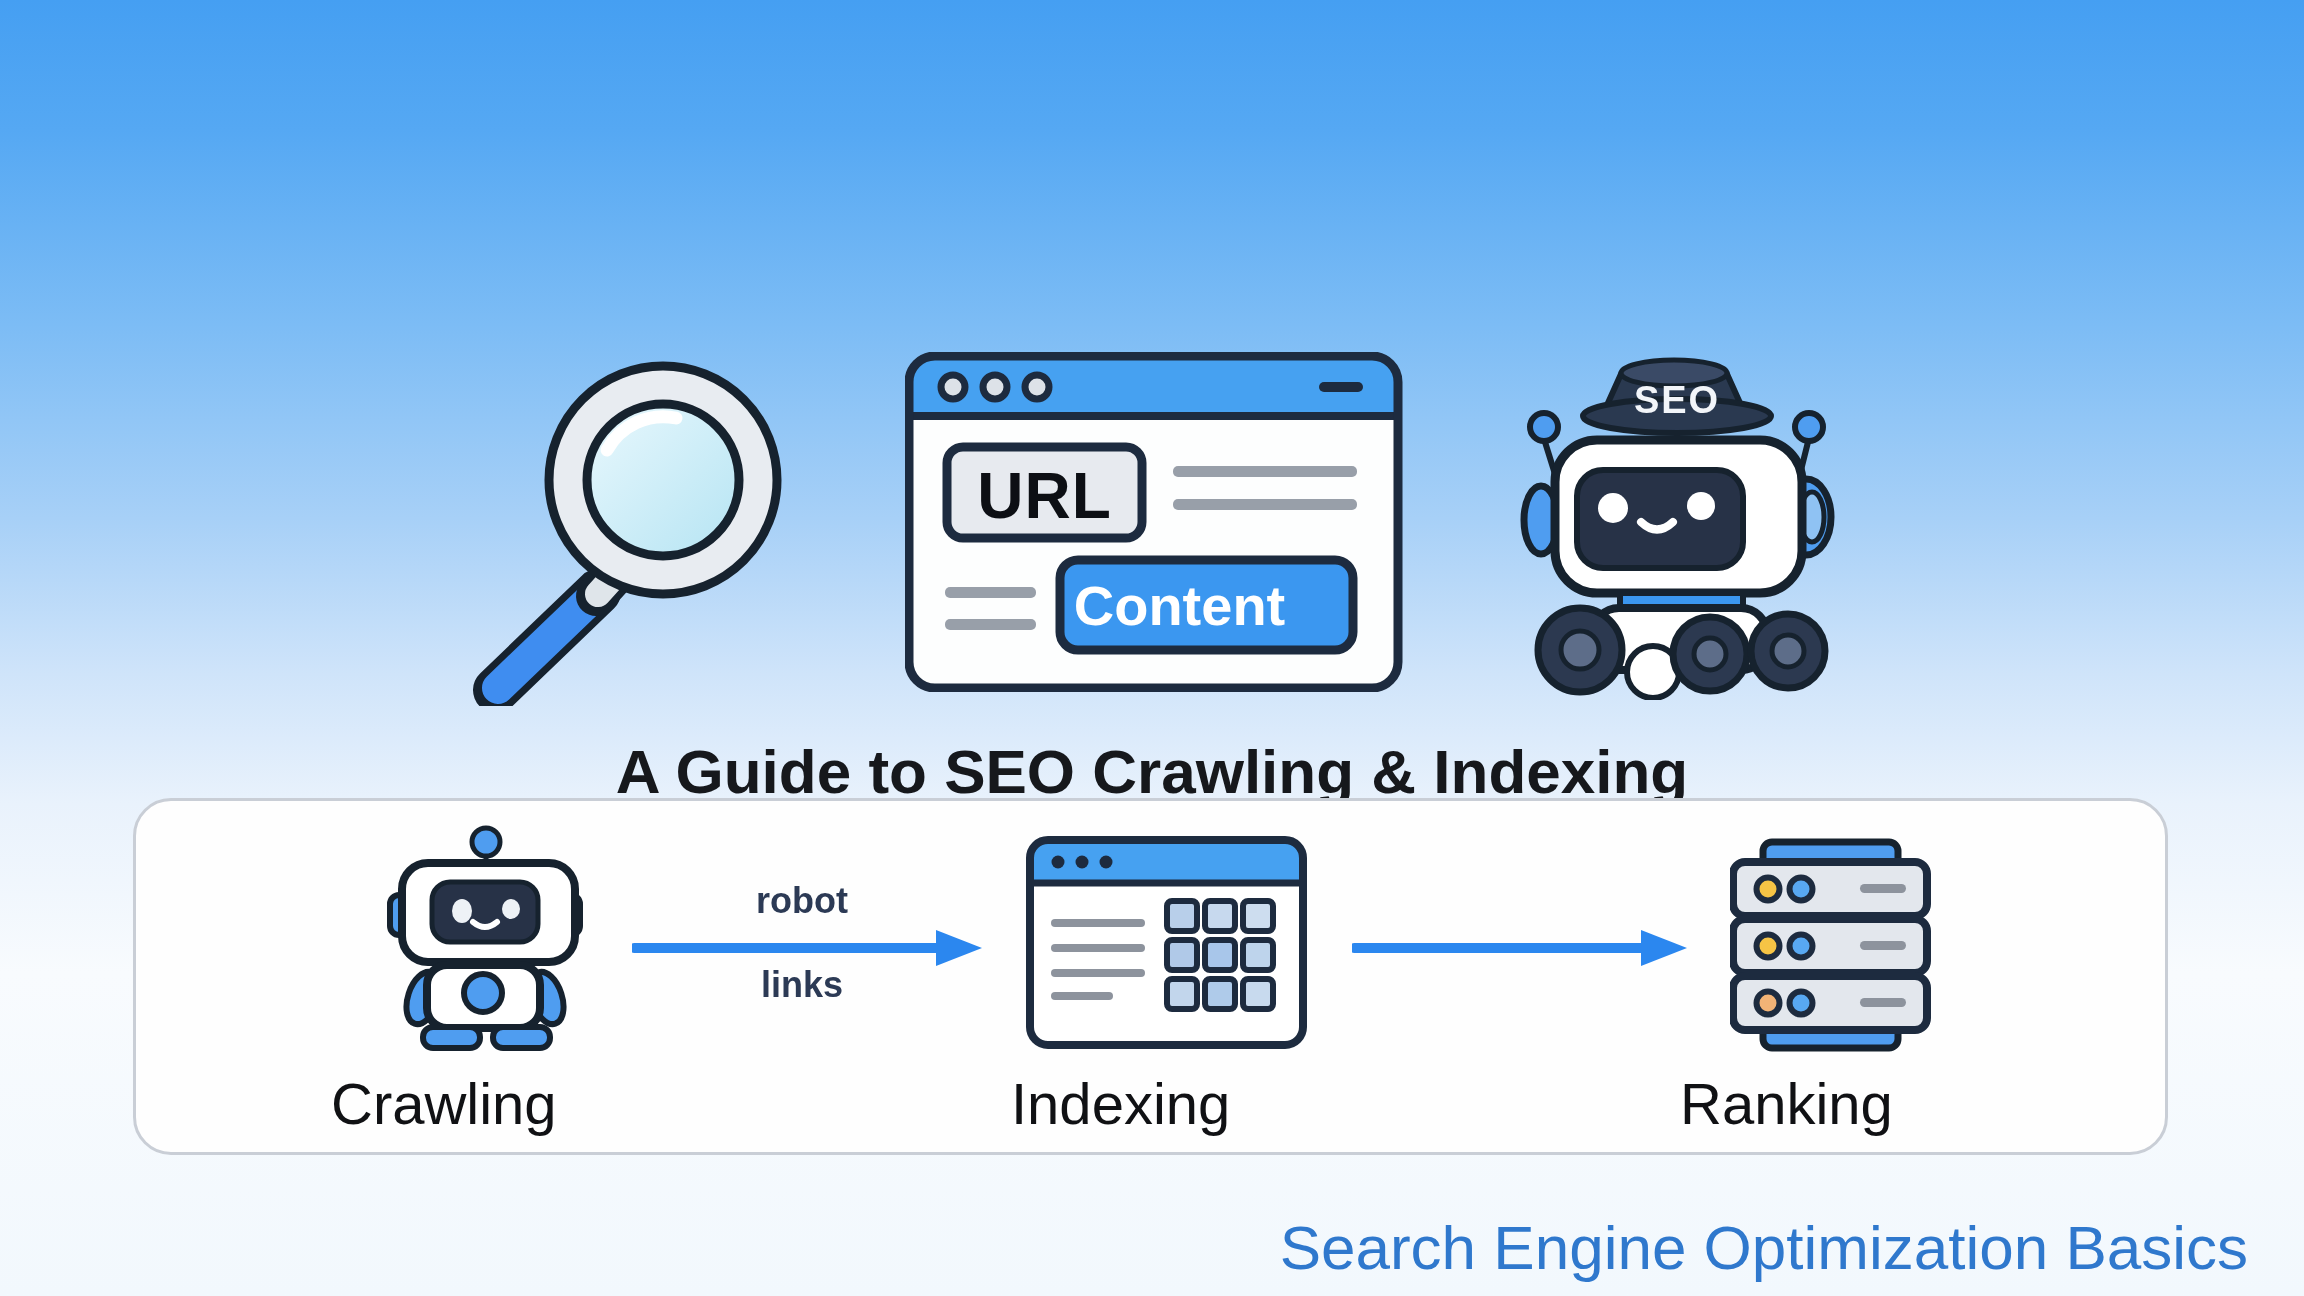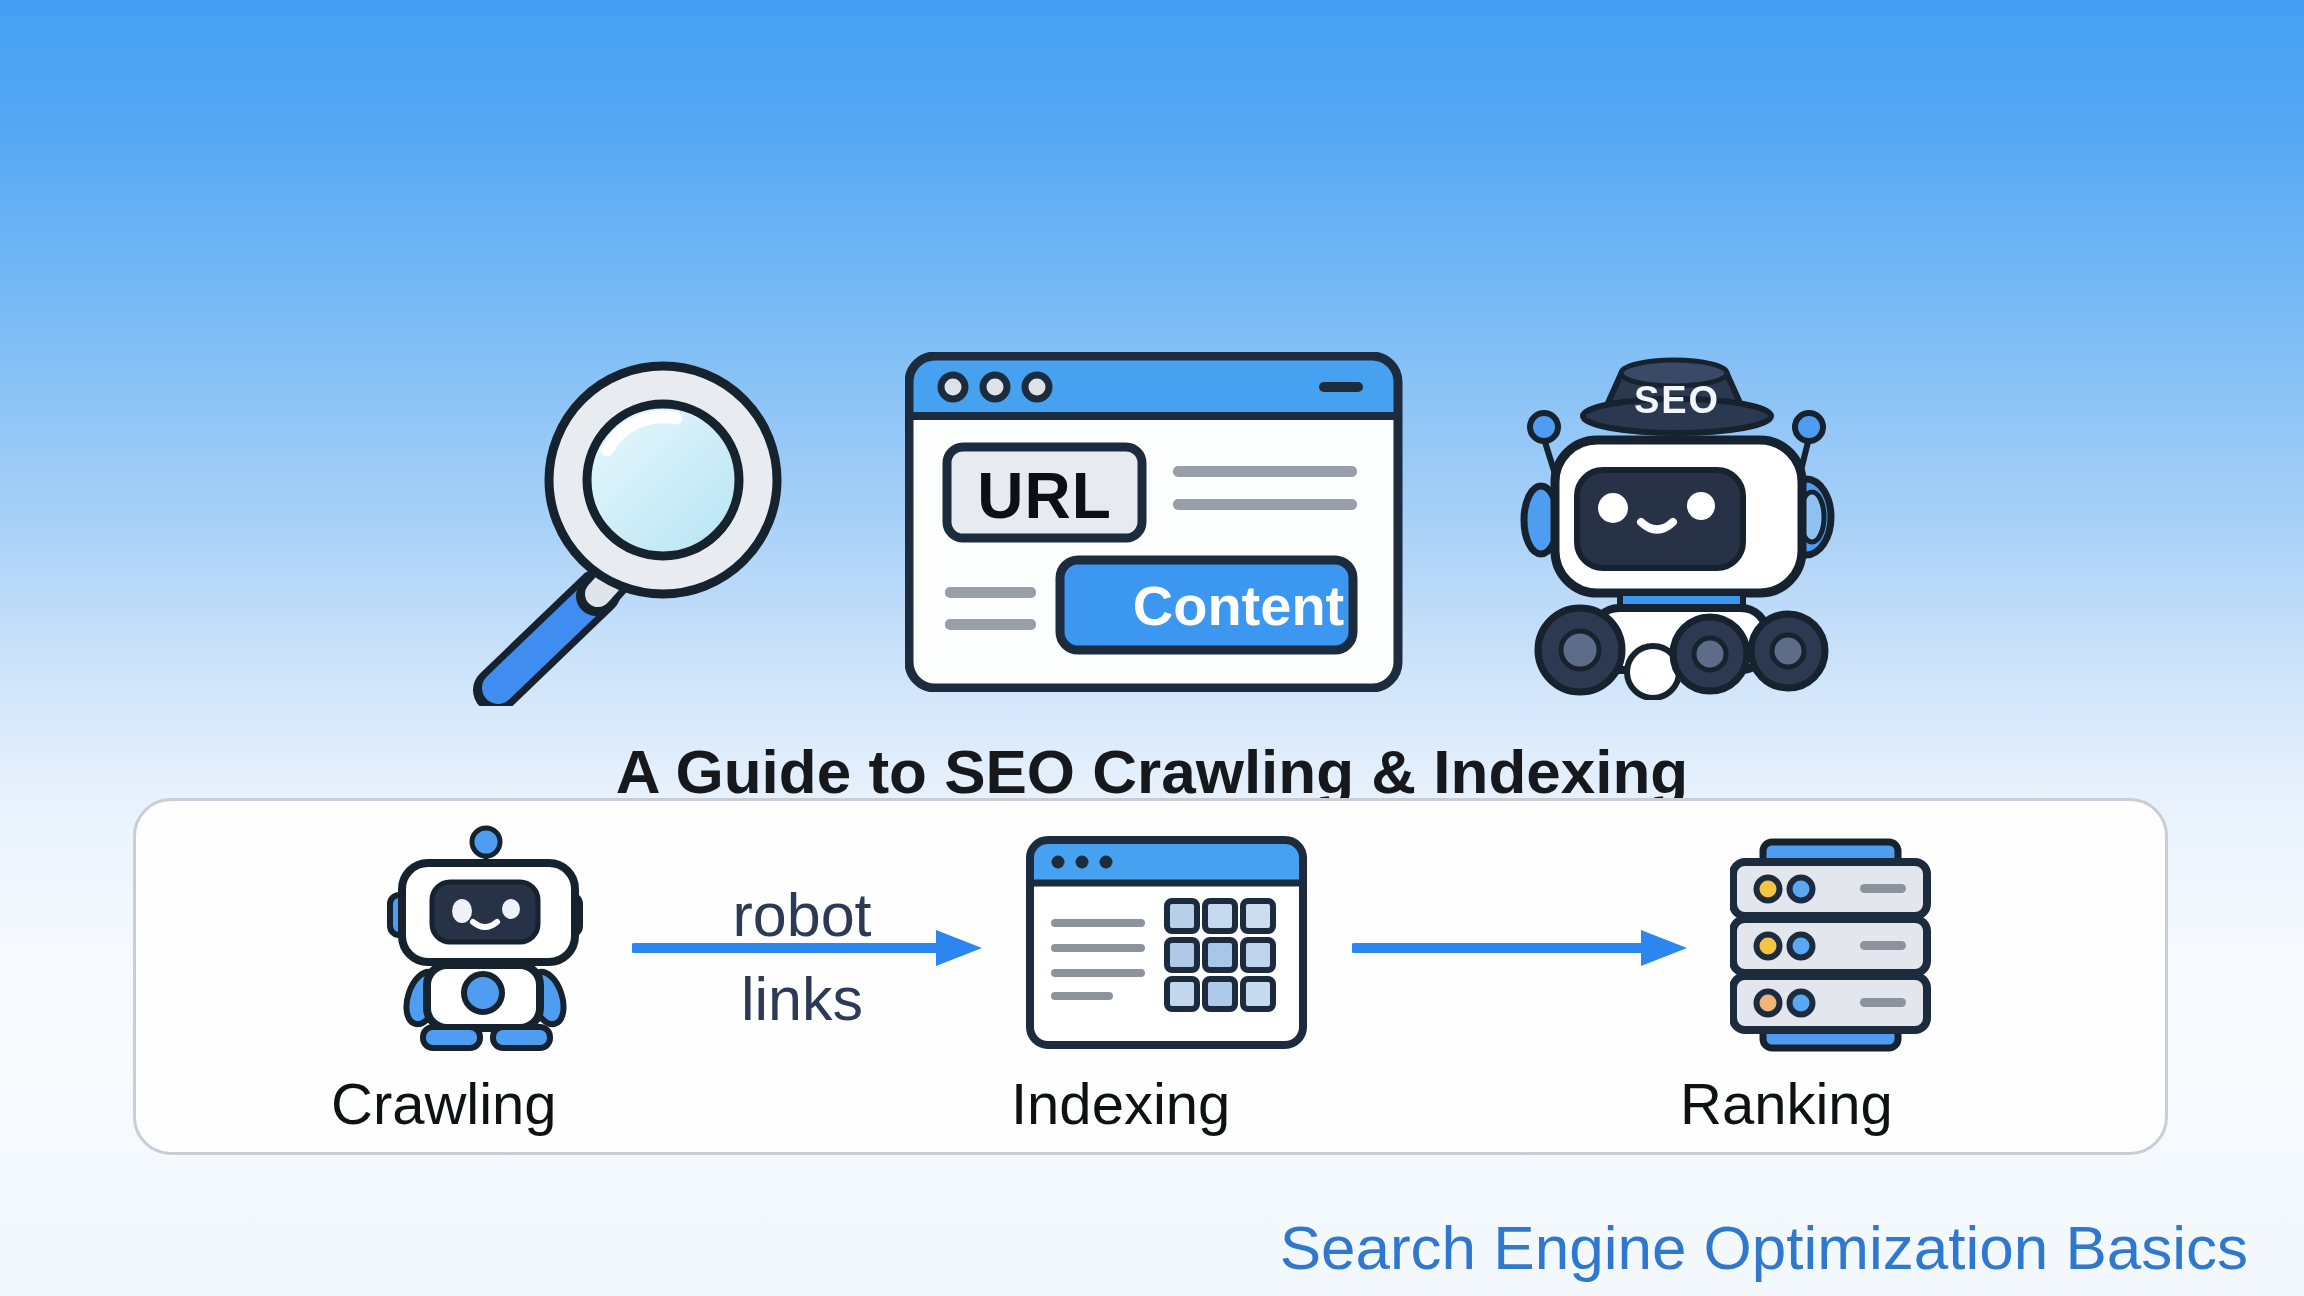--- a/index.html
+++ b/index.html
@@ -24,29 +24,29 @@
   .flow-box{
     left:133px;top:798px;width:2035px;height:357px;
     background:#fefefe;border:3px solid #c9ced6;border-radius:38px;
     box-sizing:border-box;
   }
   .step-label{
     top:1070px;width:300px;text-align:left;
     font-size:58px;color:#101114;
   }
   .arrow-word{
-    width:240px;text-align:center;font-size:61px;color:#2c3a55;
+    width:240px;text-align:center;font-size:36px;color:#2c3a55;font-weight:bold;
   }
   .overlay-label{display:flex;align-items:center;justify-content:center;}
   .url-label{
     left:947px;top:452px;width:195px;height:88px;
     font-size:64px;font-weight:700;color:#0d0f14;letter-spacing:1px;
   }
   .content-label{
-    left:1092px;top:562px;width:293px;height:86px;
+    left:1033px;top:562px;width:293px;height:86px;
     font-size:56px;font-weight:700;color:#ffffff;
   }
   .seo-label{
     left:1617px;top:382px;width:120px;height:36px;
     font-size:38px;font-weight:700;color:#f2f5f9;letter-spacing:2px;text-align:right;
   }
   .footer{
     top:1212px;right:56px;font-size:62px;color:#2f78cd;font-weight:400;text-align:right;
   }
 </style>

